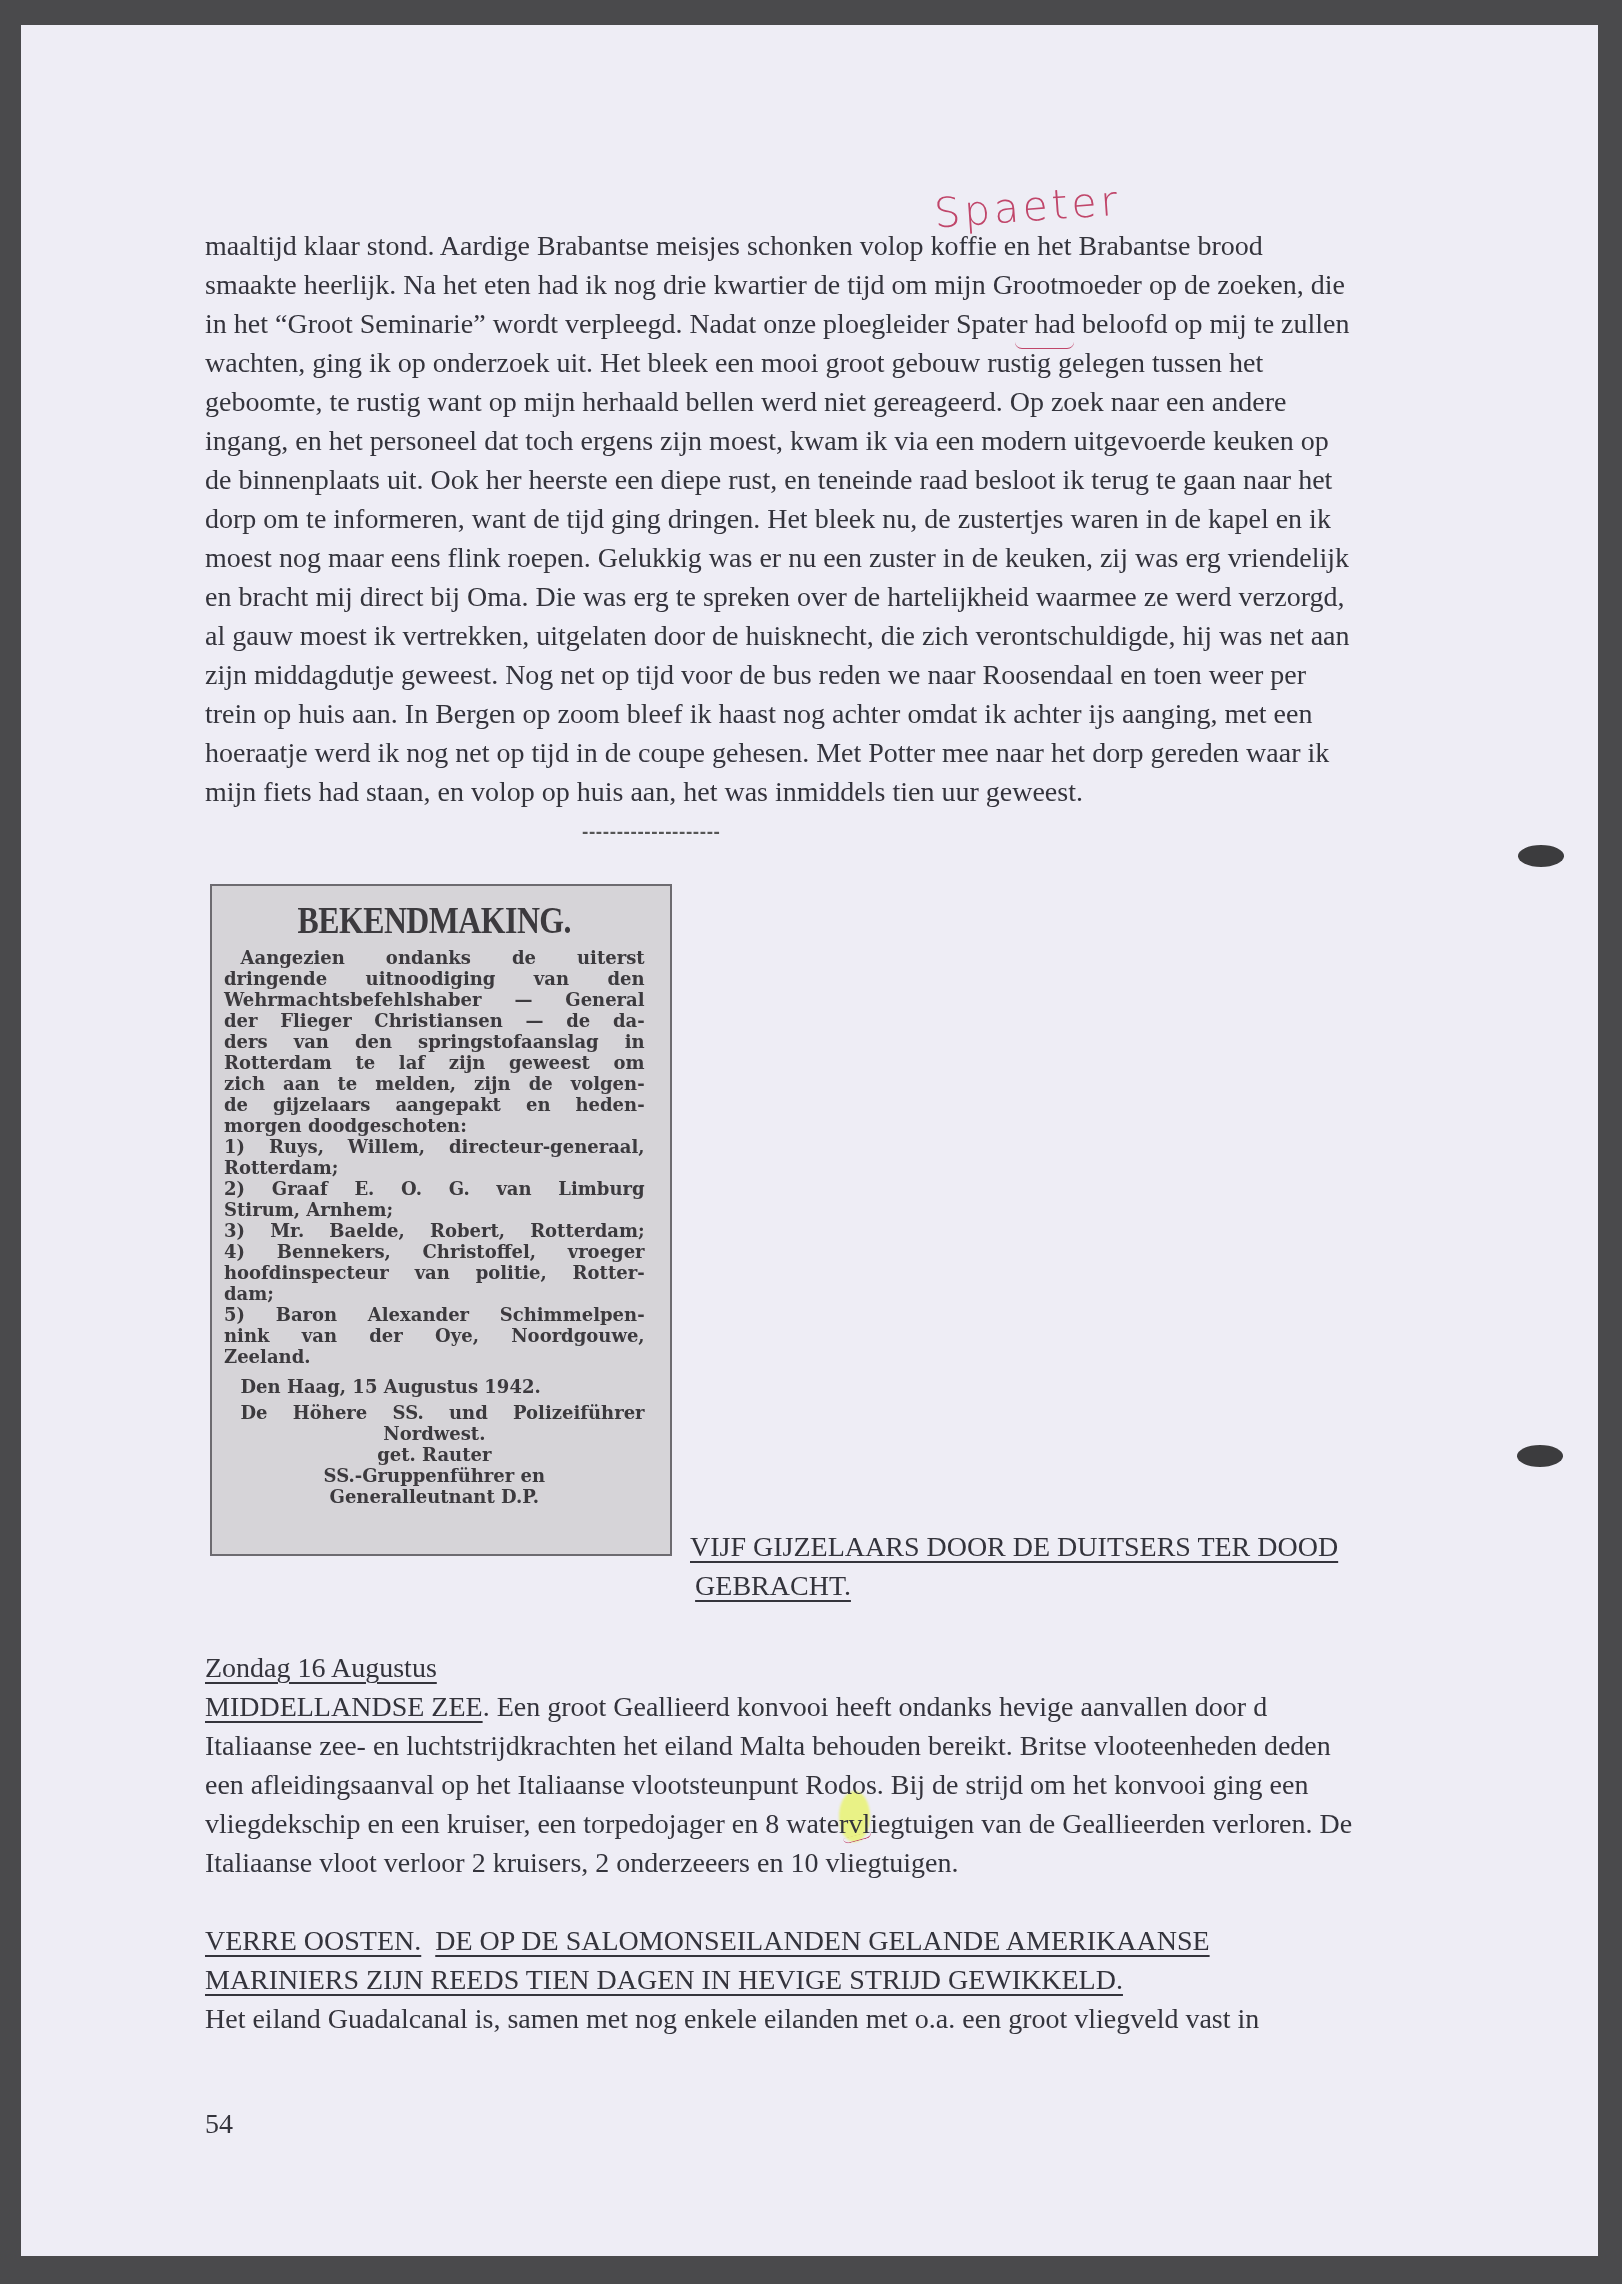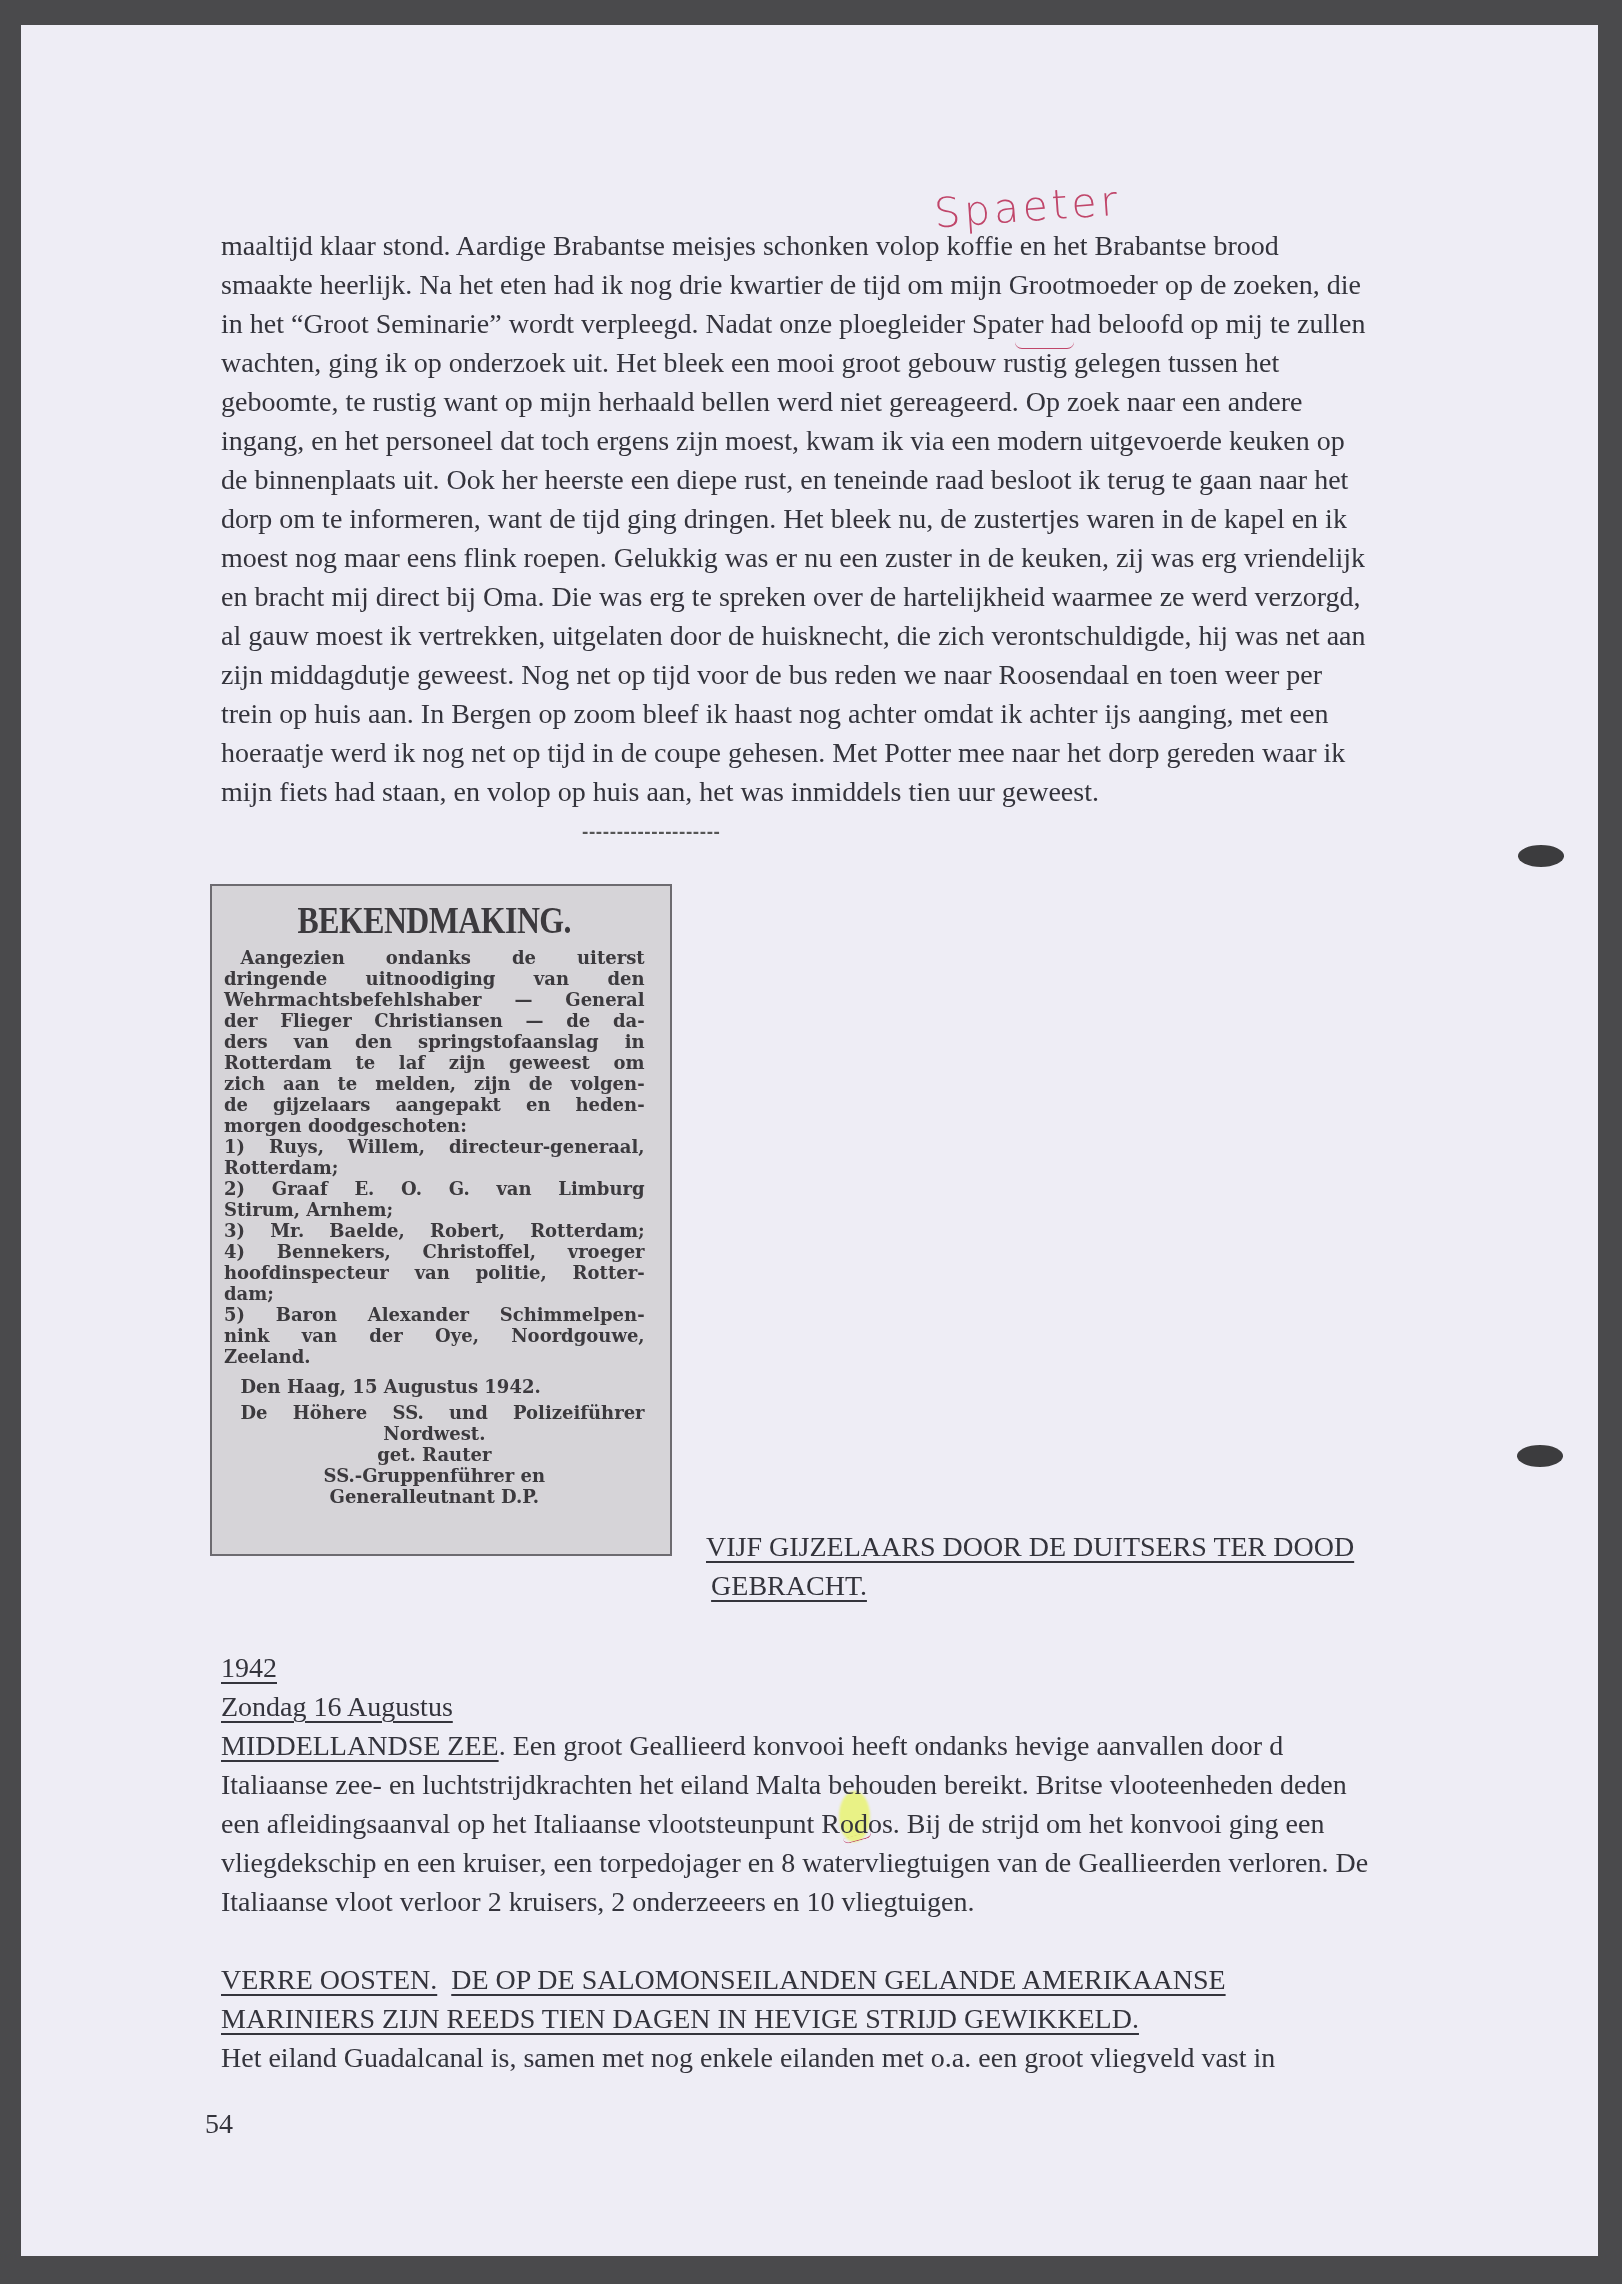--- a/index.html
+++ b/index.html
@@ -11,21 +11,21 @@
   }
   .page {
     position: absolute; left: 21px; top: 25.4px;
     width: 1577px; height: 2231px;
     background: #eeedf5;
   }
   .text {
     position: absolute; left: 205px; width: 1247px;
     color: #34343c; font-size: 28px; line-height: 39px;
   }
-  .line { white-space: nowrap; display: block; height: 39px; margin-left: 16px; }
+  .line { white-space: nowrap; display: block; height: 39px; }
   .ul { text-decoration: underline; text-decoration-thickness: 1.9px; text-underline-offset: 5.1px; }
   .annot {
     position: absolute; left: 934px; top: 183px;
     font-family: "DejaVu Sans", sans-serif; font-size: 41px; font-weight: 300;
     color: #c0466a; letter-spacing: 3.8px; transform: rotate(-4deg);
   }
   .annot-under {
     position: absolute; left: 1015px; top: 342px; width: 59px; height: 6.4px;
     border-bottom: 1.9px solid #c0466a; border-radius: 0 0 25.4px 25.4px;
   }
@@ -137,21 +137,20 @@
 
 <div class="headline">
   <span class="line ul">VIJF GIJZELAARS DOOR DE DUITSERS TER DOOD</span>
   <span class="line ul" style="padding-left:5.1px;">GEBRACHT.</span>
 </div>
 
 <div class="highlight"></div>
 <div class="pen-mark"></div>
 
 <div class="text" style="top:1648px;">
-  <span class="line"><span class="ul">1942</span></span>
   <span class="line"><span class="ul">Zondag 16 Augustus</span></span>
   <span class="line"><span class="ul">MIDDELLANDSE ZEE</span><span>. Een groot Geallieerd konvooi heeft ondanks hevige aanvallen door d</span></span>
   <span class="line">Italiaanse zee- en luchtstrijdkrachten het eiland Malta behouden bereikt. Britse vlooteenheden deden</span>
   <span class="line">een afleidingsaanval  op het Italiaanse vlootsteunpunt Rodos. Bij de strijd om het konvooi ging een</span>
   <span class="line">vliegdekschip en een kruiser, een torpedojager en 8 watervliegtuigen van de Geallieerden verloren. De</span>
   <span class="line">Italiaanse vloot verloor 2 kruisers, 2 onderzeeers en 10 vliegtuigen.</span>
   <span class="line"></span>
   <span class="line"><span class="ul">VERRE OOSTEN.</span>&nbsp;&nbsp;<span class="ul">DE OP DE SALOMONSEILANDEN  GELANDE AMERIKAANSE</span></span>
   <span class="line"><span class="ul">MARINIERS ZIJN REEDS TIEN DAGEN IN HEVIGE STRIJD GEWIKKELD.</span></span>
   <span class="line">Het eiland Guadalcanal is, samen met nog enkele eilanden met o.a. een groot vliegveld vast in</span>

